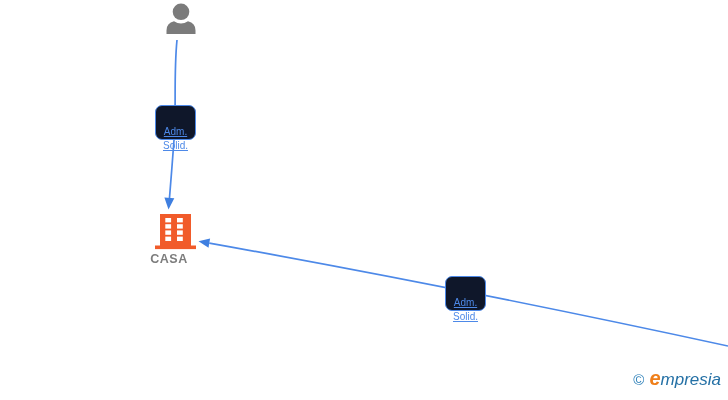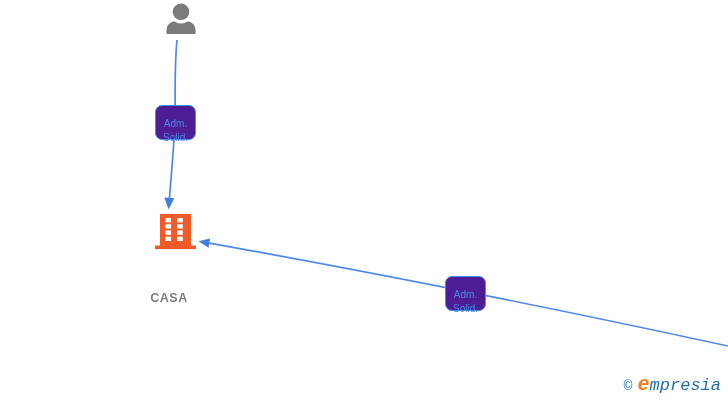--- a/index.html
+++ b/index.html
@@ -8,45 +8,46 @@
     width:728px;height:400px;
     background:#ffffff;
     overflow:hidden;
     font-family:"Liberation Sans", sans-serif;
   }
   .edges-layer{position:absolute;left:0;top:0;width:728px;height:400px;z-index:1;}
   .node-icon{position:absolute;z-index:2;}
   .edge-label{
     position:absolute;z-index:3;
     width:41px;height:35px;
-    background:#4c1d95;
+    background:#0f172a;
     border:1.6px solid #4d89e8;
     border-radius:7px;
     color:#4d89e8;
     font-size:10px;line-height:13.5px;
     text-align:center;
     box-sizing:border-box;
-    padding-top:11px;
+    padding-top:19px;
     cursor:pointer;
+    text-decoration:underline;
   }
   .edge-label .ln{white-space:pre;}
   .company-label{
     position:absolute;z-index:2;
     left:99px;top:252px;width:140px;
     text-align:center;
     color:#7d7d7d;
     font-weight:bold;
     font-size:12.5px;line-height:15.5px;
     letter-spacing:0.5px;
   }
-  .company-label .ln{white-space:pre;margin-top:39px;}
+  .company-label .ln{white-space:pre;}
   .watermark{
     position:absolute;z-index:4;
-    right:7px;bottom:3px;
-    font-family:Liberation Mono, monospace;
+    right:7px;bottom:10px;
+    font-family:Liberation Sans, sans-serif;
     font-style:italic;
     font-size:17px;line-height:20px;
     white-space:nowrap;
   }
   .wm-copy{color:#2b7fb8;font-size:15px;font-style:normal;margin-right:5px;}
   .wm-e{color:#ef7f1a;font-size:20px;font-weight:bold;}
   .wm-rest{color:#2470a5;}
 </style>
 </head>
 <body>

